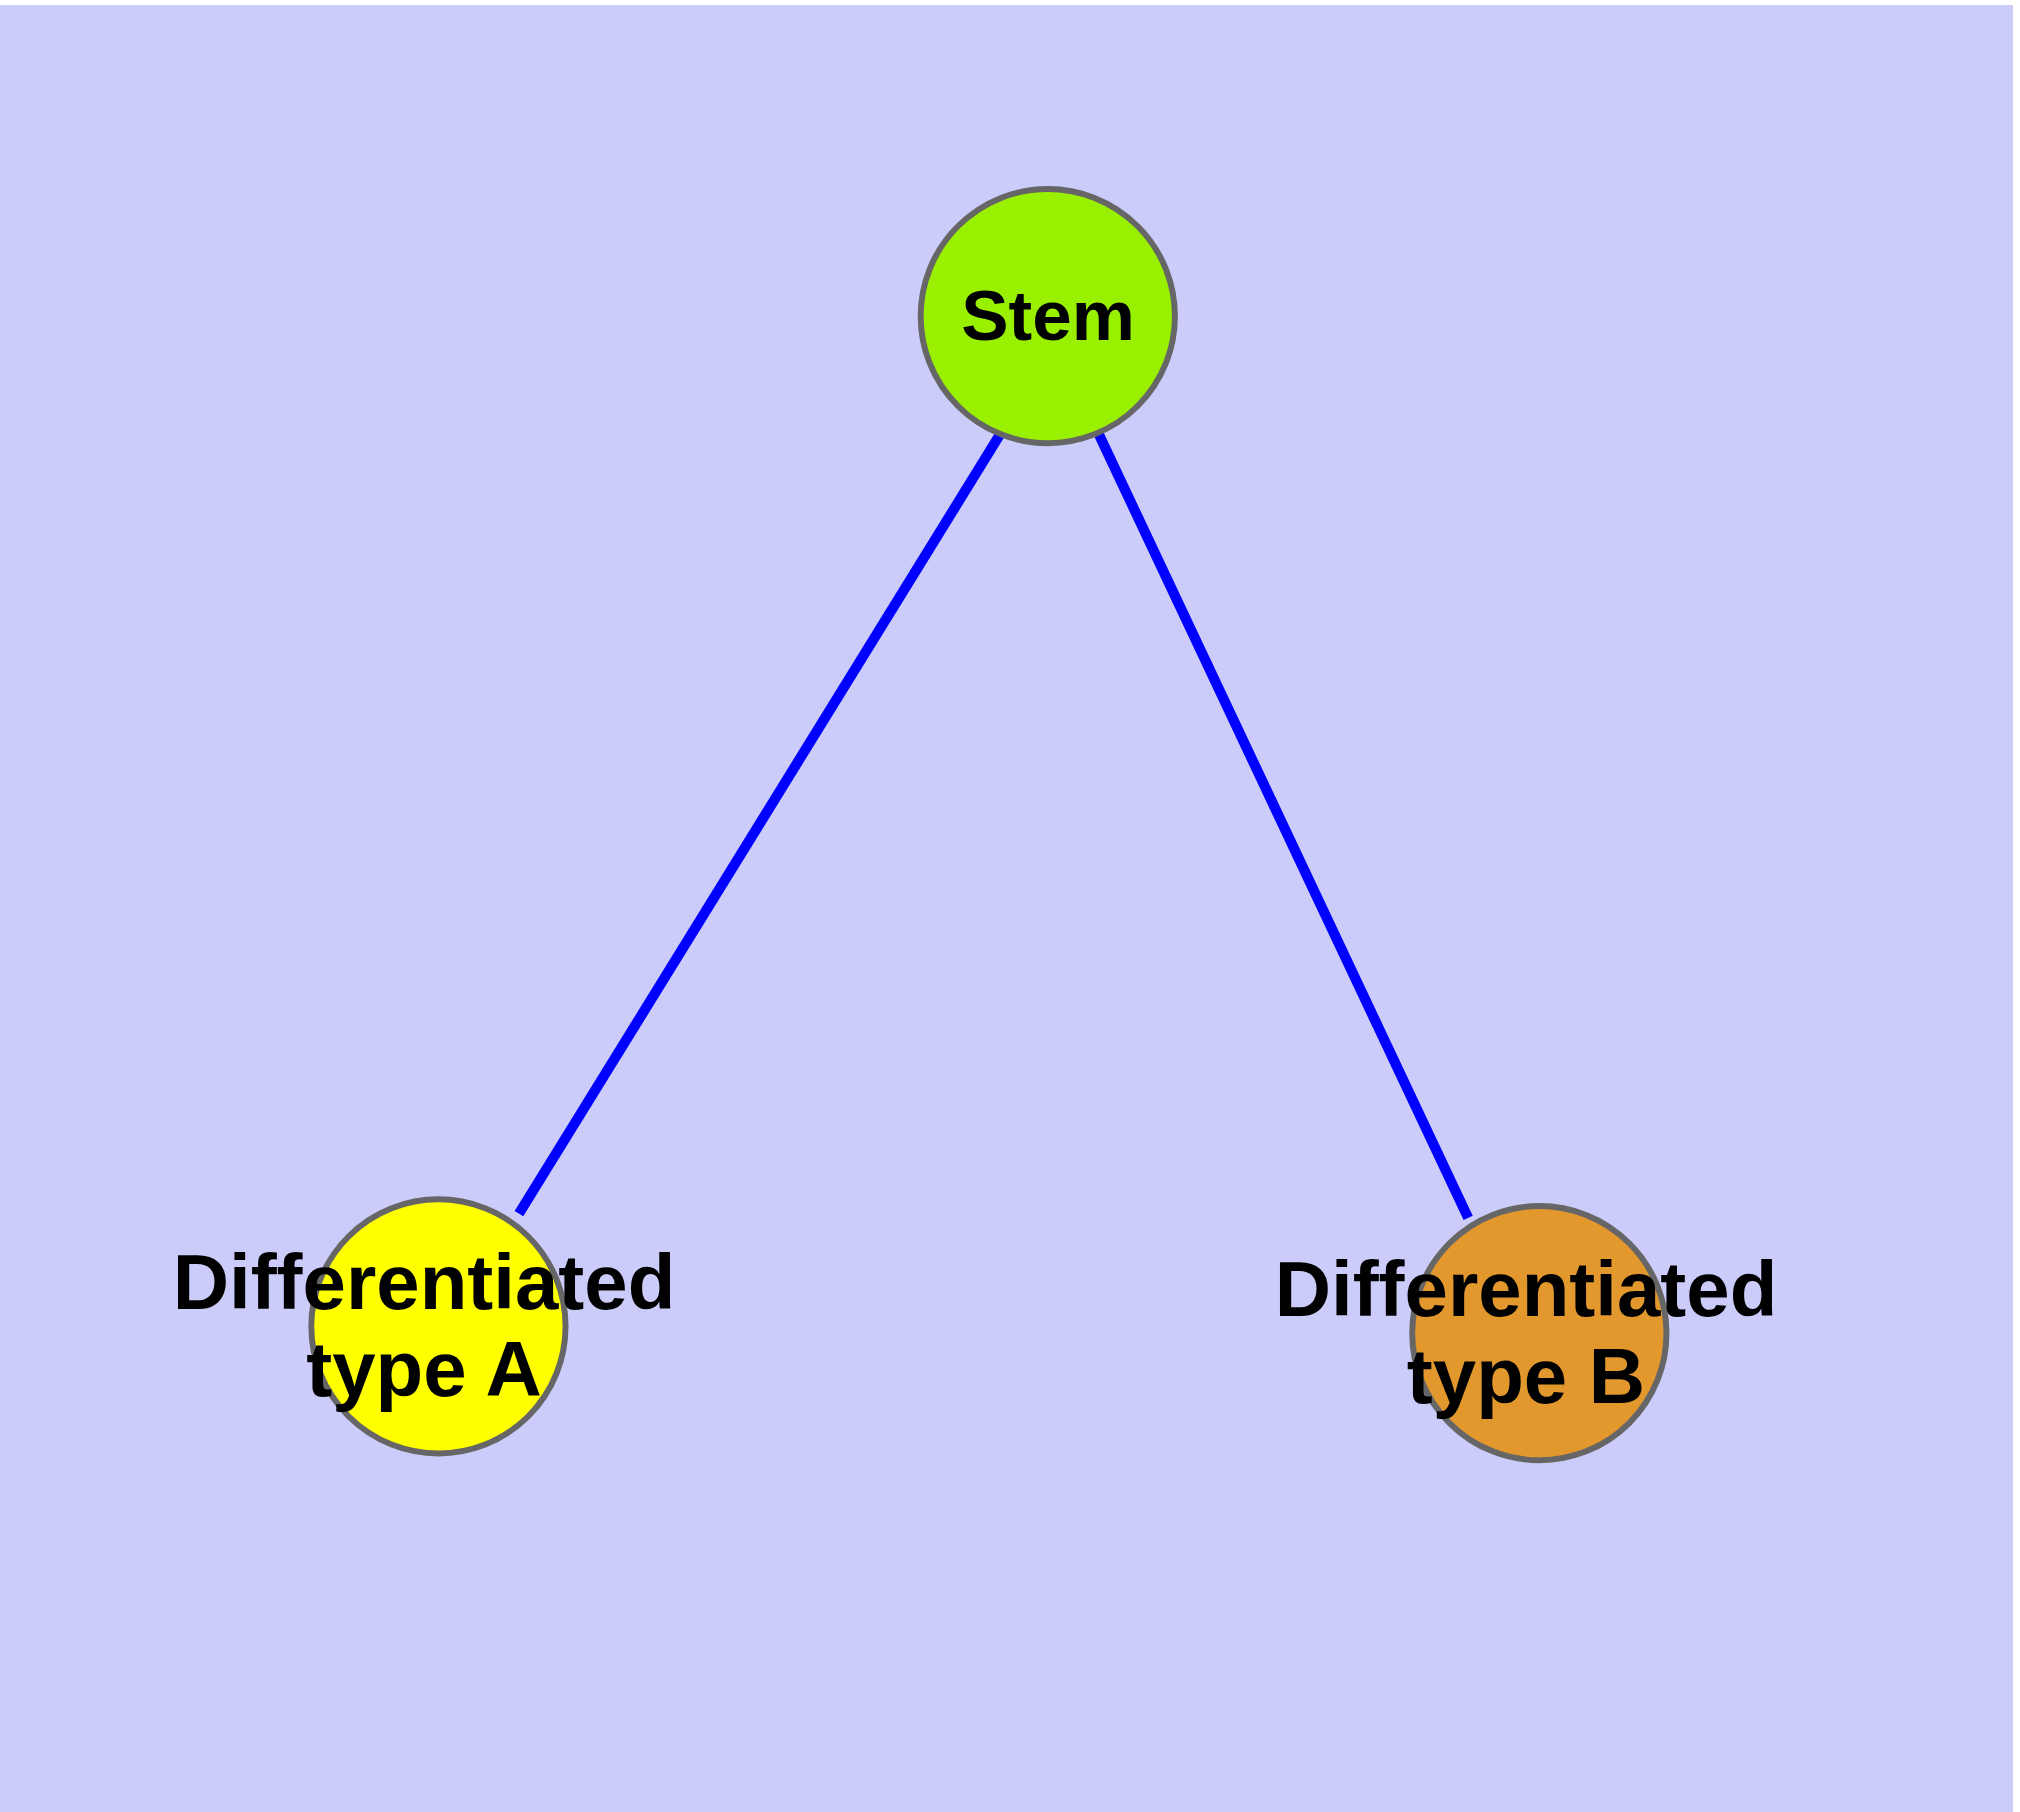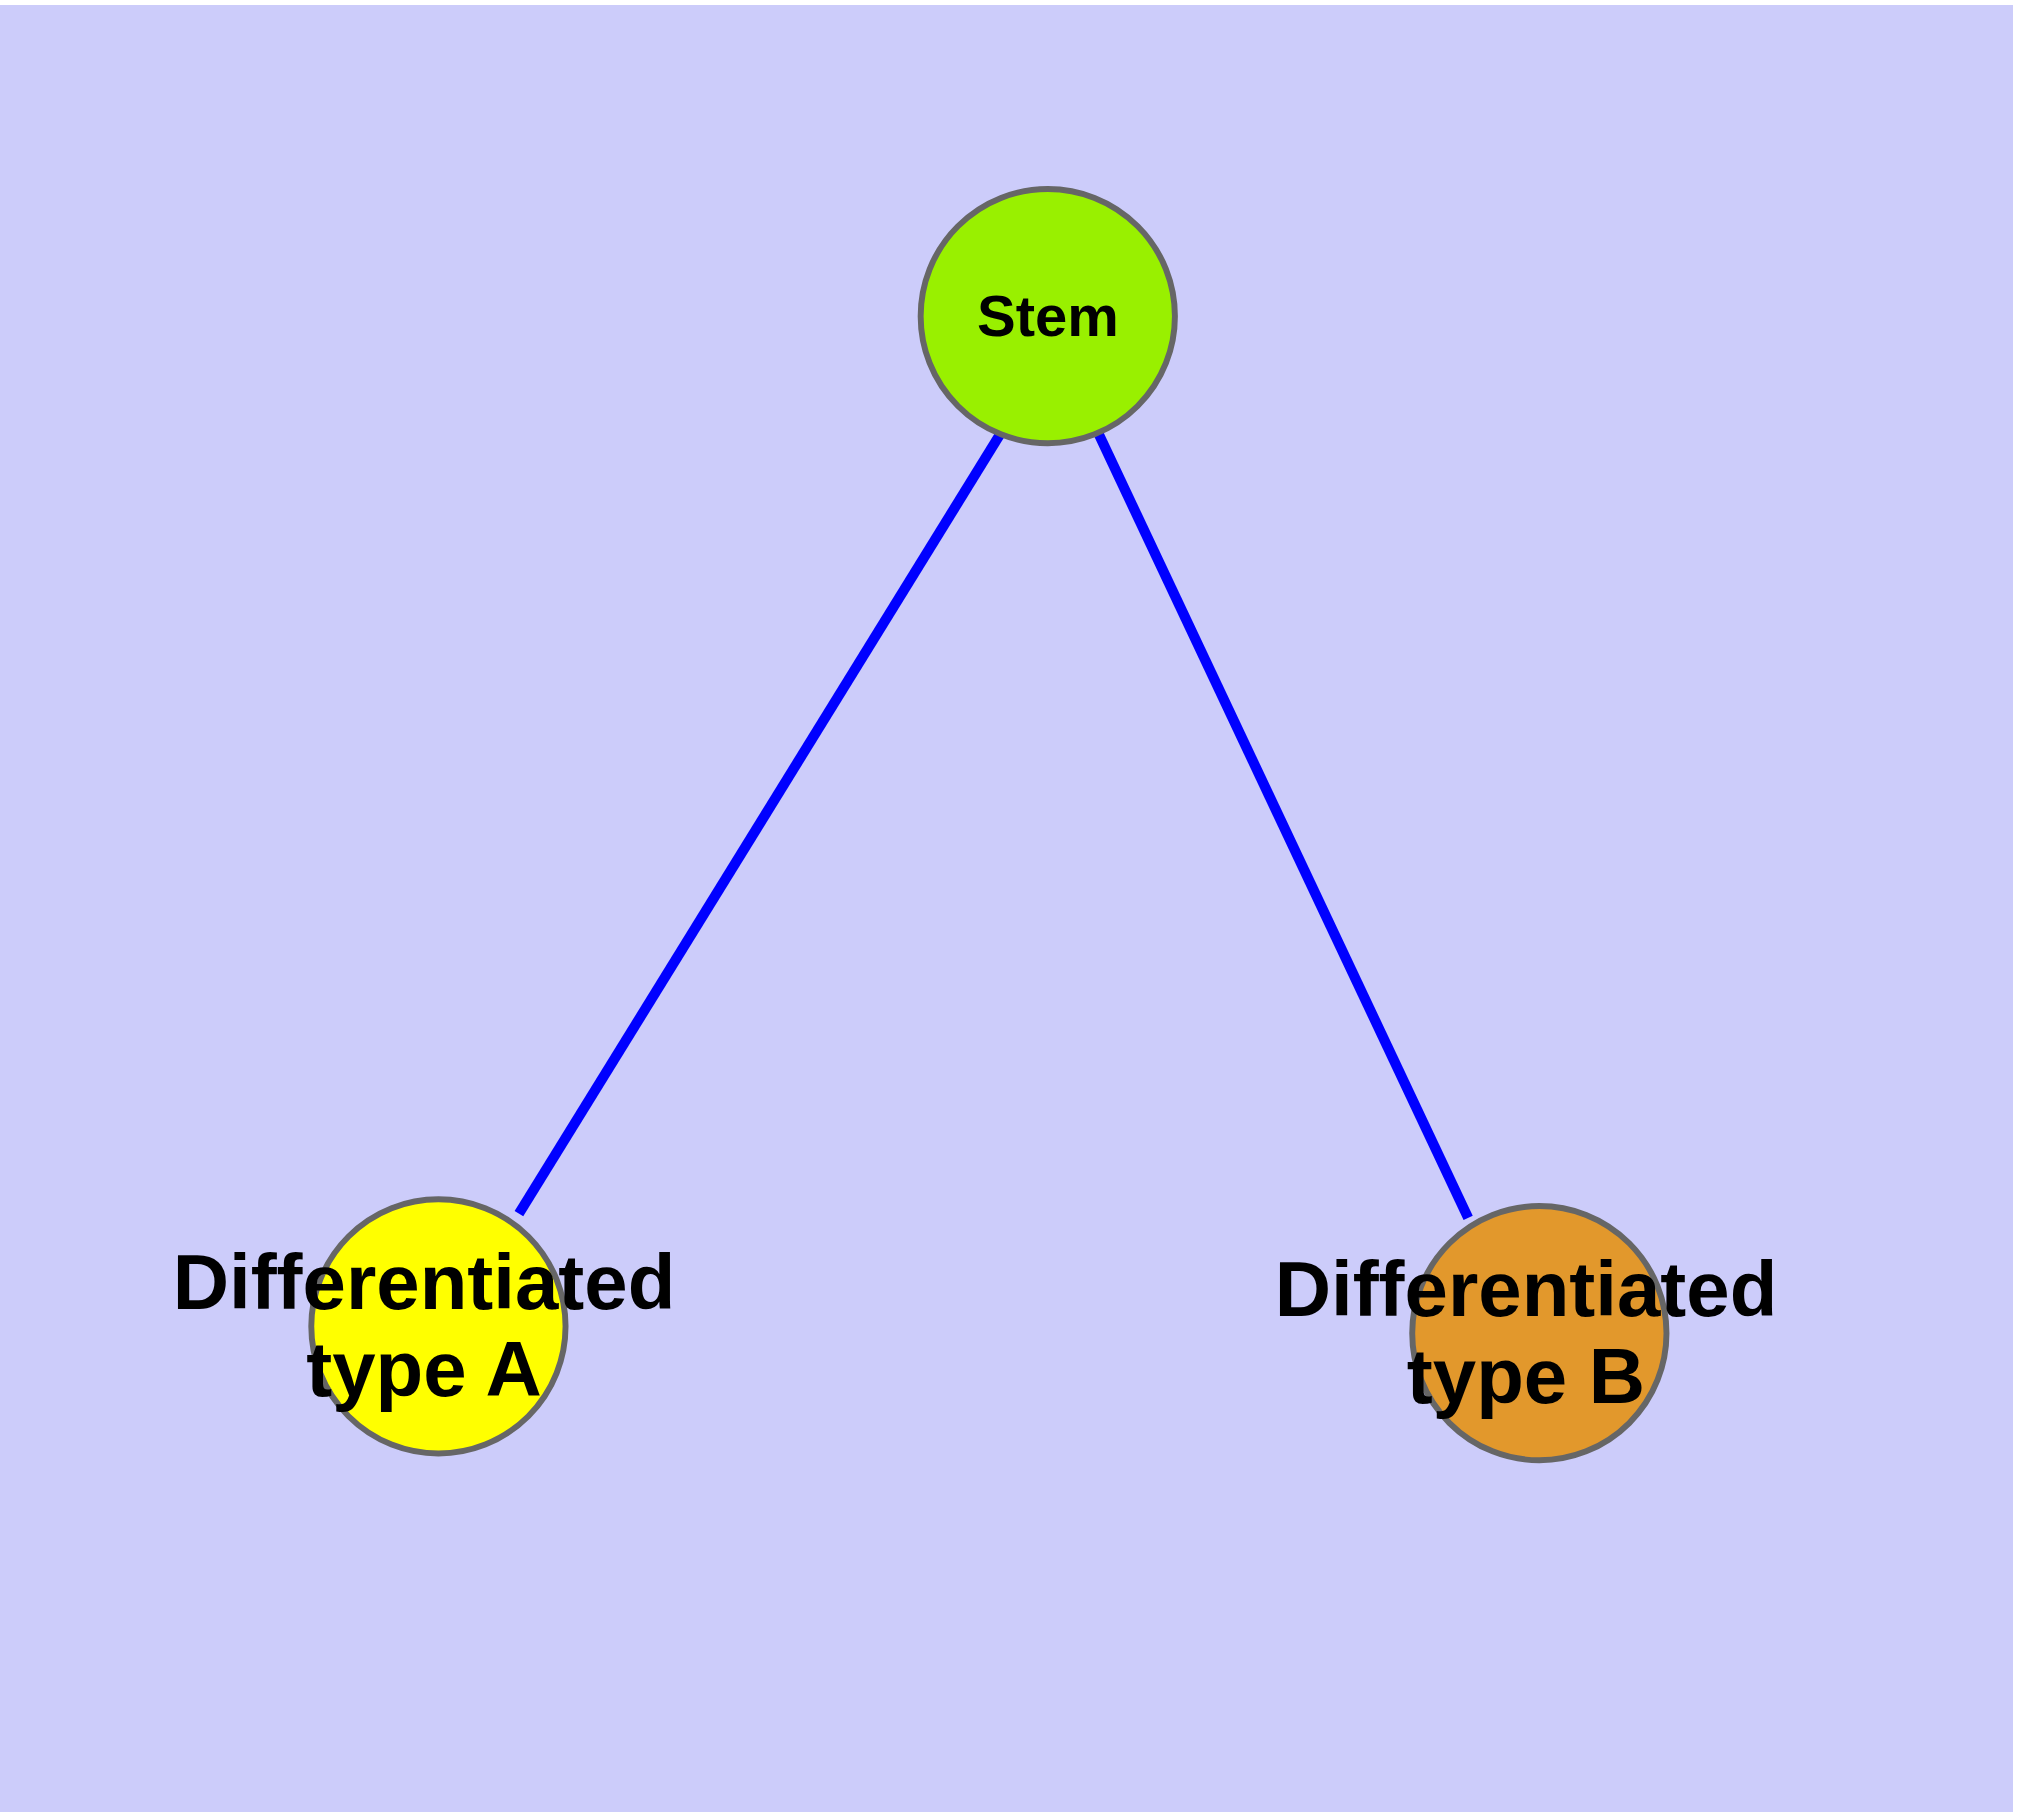--- a/index.html
+++ b/index.html
@@ -48,21 +48,21 @@
     line-height: 1.12;
     white-space: pre;
     pointer-events: none;
     user-select: none;
   }
 
   #label-stem {
     left: 1048px;
     top: 316px;
     transform: translate(-50%, -50%);
-    font-size: 58px;
+    font-size: 71px;
   }
 
   #label-diff-a {
     left: 424px;
     top: 1326px;
     transform: translate(-50%, -50%);
     font-size: 78px;
   }
 
   #label-diff-b {

